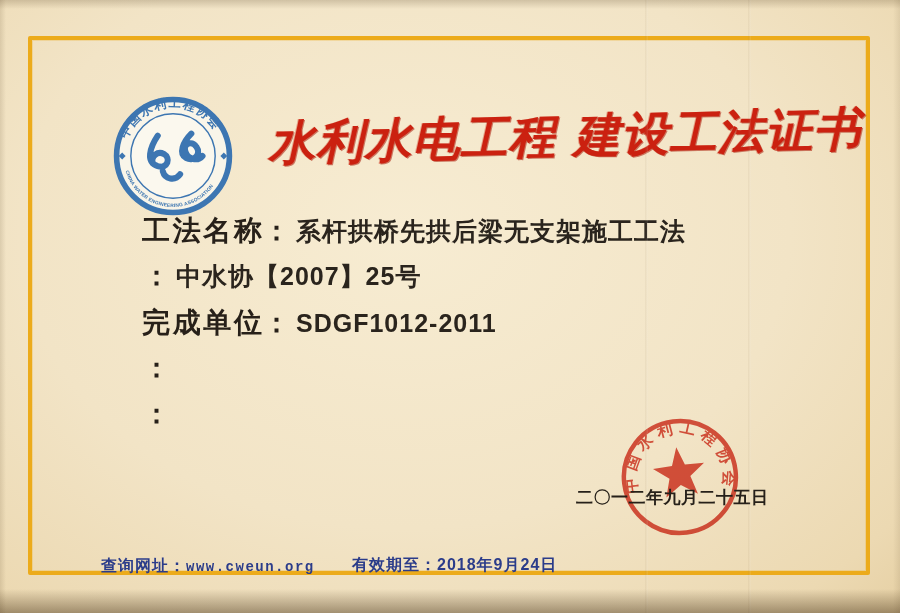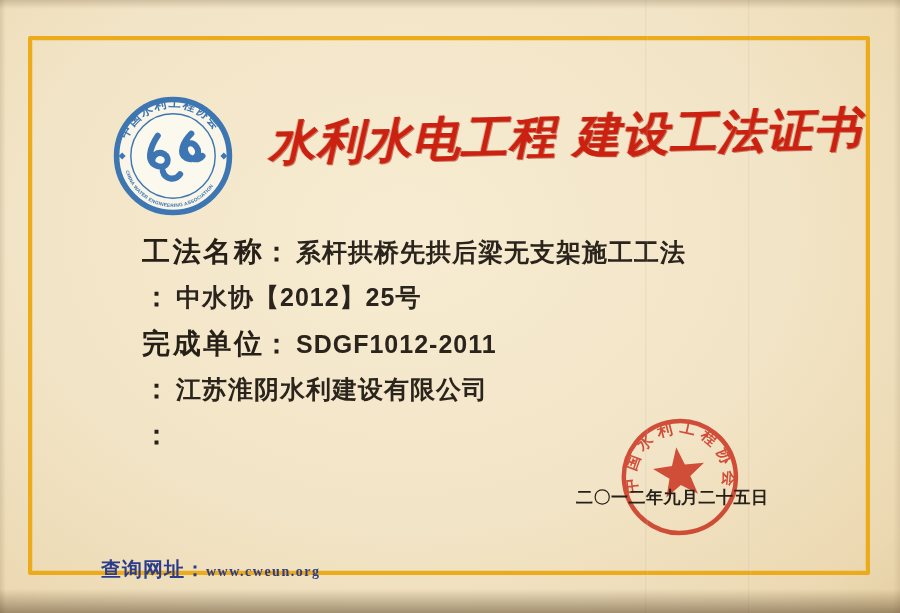--- a/index.html
+++ b/index.html
@@ -25,38 +25,38 @@
   .logo{position:absolute;left:112px;top:95px;width:122px;height:122px;opacity:.92;}
   
   .title{
     position:absolute;left:268px;top:106px;width:520px;white-space:nowrap;
     font-family:"DejaVu Serif", serif;font-style:italic;font-weight:bold;
     font-size:47px;color:#cb2110;letter-spacing:1px;
     transform:rotate(-1.4deg);
     text-shadow:1px 1px 0 rgba(170,25,8,.55), -1px 0 0 rgba(200,40,15,.35);
   }
   
-  .fields{position:absolute;left:142px;top:212px;width:640px;margin-top:21px;}
+  .fields{position:absolute;left:142px;top:212px;width:640px;}
   .field-row{display:flex;align-items:baseline;height:30px;margin-bottom:16px;white-space:nowrap;}
   .field-label{
     display:inline-block;width:120px;text-align:justify;text-align-last:justify;
     font-weight:bold;font-size:28px;color:#272019;letter-spacing:0;
   }
   .field-colon{font-weight:bold;font-size:27px;color:#272019;margin:0 6px 0 1px;}
   .field-value{font-weight:bold;font-size:25px;color:#2a241d;letter-spacing:1px;}
   
   .stamp{position:absolute;left:615px;top:416px;width:130px;height:124px;transform:rotate(-7deg);
          opacity:.88;mix-blend-mode:multiply;}
   
   .date{position:absolute;left:576px;top:486px;font-weight:bold;font-size:17px;color:#262019;letter-spacing:.5px;white-space:nowrap;}
   
   .footer-left{position:absolute;left:101px;top:556px;white-space:nowrap;}
   .footer-right{position:absolute;left:352px;top:555px;white-space:nowrap;}
-  .f-label,.f-value{font-weight:bold;font-size:20px;color:#2b3c8a;letter-spacing:1px;}
-  .f-url{font-family:Liberation Serif, serif;font-weight:bold;font-size:14px;color:#2b3c8a;letter-spacing:1.5px;}
+  .f-label,.f-value{font-weight:bold;font-size:16px;color:#2b3c8a;letter-spacing:1px;}
+  .f-url{font-family:Liberation Mono, monospace;font-weight:bold;font-size:14px;color:#2b3c8a;letter-spacing:1.5px;}
   .svgtext-cn{font-family:"Liberation Sans", sans-serif;font-weight:bold;}
 </style>
 </head>
 <body>
 
 <div class="photo">
 
   <div class="gold-border"></div>
 
   <svg class="logo" viewBox="0 0 120 120">
@@ -84,30 +84,29 @@
   <div class="title">水利水电工程 建设工法证书</div>
 
   <div class="fields">
     <div class="field-row">
       <span class="field-label">工法名称</span>
         <span class="field-colon">：</span>
         <span class="field-value">系杆拱桥先拱后梁无支架施工工法</span>
     </div>
     <div class="field-row">
         <span class="field-colon">：</span>
-        <span class="field-value">中水协【2012】25号</span>
+        <span class="field-value">中水协【2007】25号</span>
     </div>
     <div class="field-row">
       <span class="field-label">完成单位</span>
         <span class="field-colon">：</span>
         <span class="field-value">SDGF1012-2011</span>
     </div>
     <div class="field-row">
         <span class="field-colon">：</span>
-        <span class="field-value">江苏淮阴水利建设有限公司</span>
     </div>
     <div class="field-row">
         <span class="field-colon">：</span>
     </div>
   </div>
 
   <svg class="stamp" viewBox="0 0 130 124">
     <circle cx="65" cy="61" r="56" fill="none" stroke="#d84030" stroke-width="4.5"></circle>
     <polygon fill="#d84030" points="65,31 71.5,49.1 90.7,49.7 75.5,61.4 80.9,79.8 65,69 49.1,79.8 54.5,61.4 39.3,49.7 58.5,49.1"></polygon>
     <defs>
@@ -116,20 +115,23 @@
     <text class="svgtext-cn" font-size="15.5" letter-spacing="5.5" fill="#d84030">
       <textPath href="#stampArc" startOffset="1">中国水利工程协会</textPath>
     </text>
   </svg>
 
   <div class="date">二〇一二年九月二十五日</div>
 
   <div class="footer-left">
     <span class="f-label">查询网址：</span><span class="f-url">www.cweun.org</span>
   </div>
+  <div class="footer-right">
+    <span class="f-label">有效期至：</span><span class="f-value">2018年9月24日</span>
+  </div>
 
   <div class="crease c1"></div>
   <div class="crease c2"></div>
   <div class="edge-top"></div>
   <div class="edge-left"></div>
   <div class="edge-right"></div>
   <div class="edge-bottom"></div>
 </div>
 
 </body></html>

